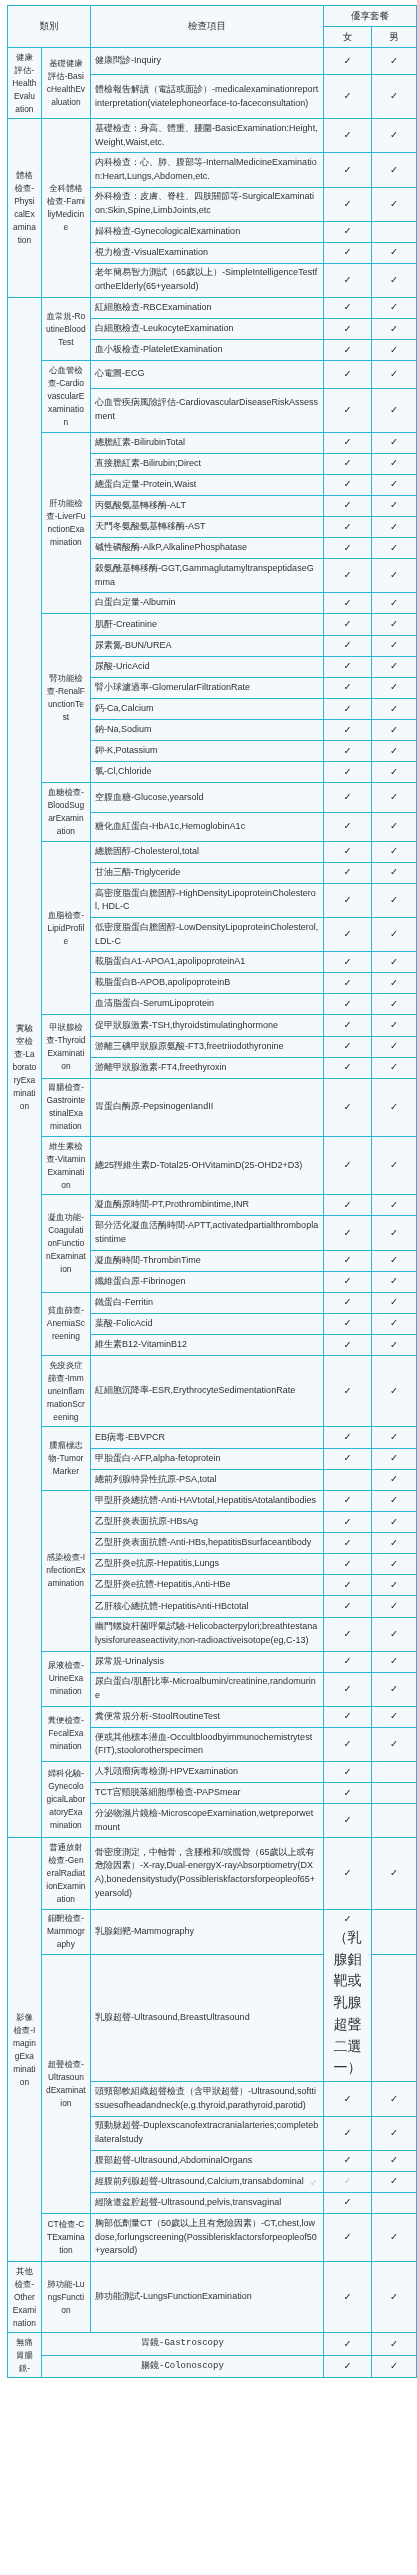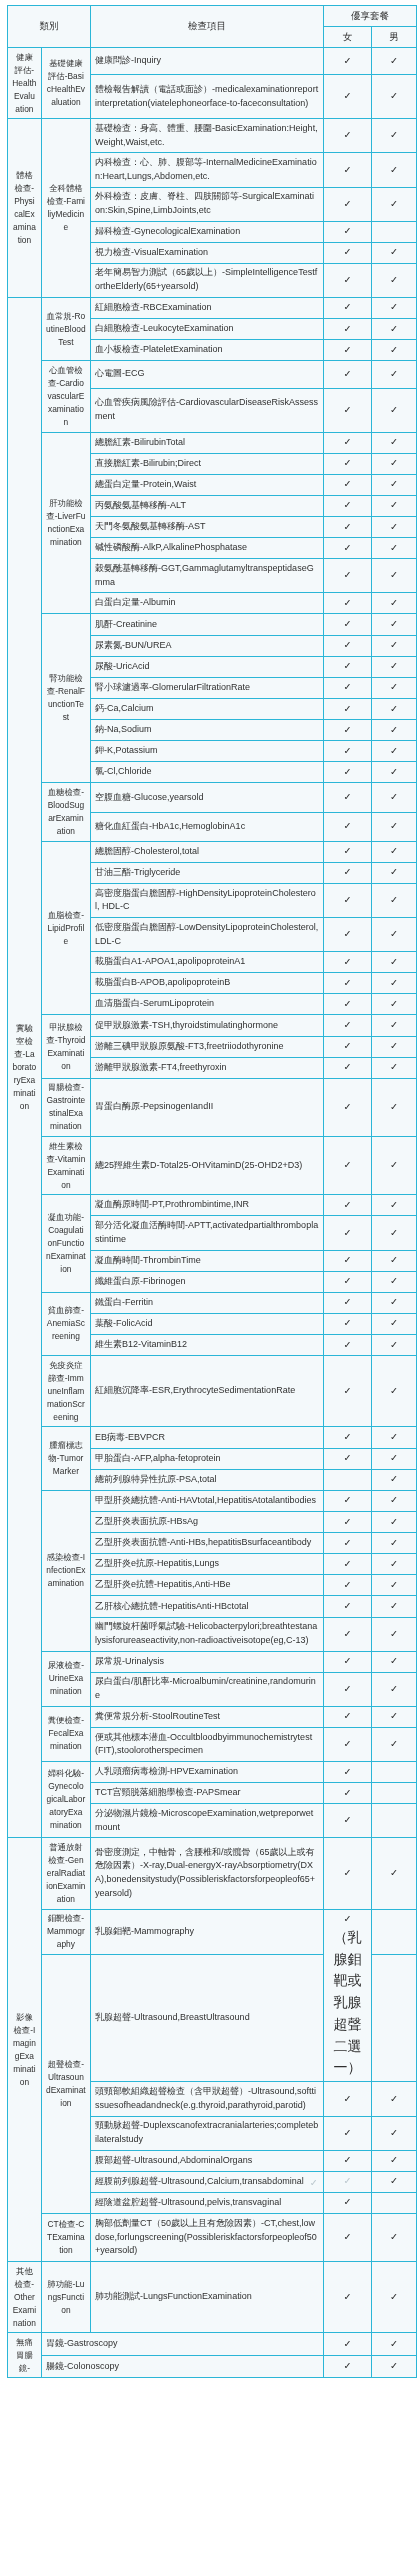--- a/index.html
+++ b/index.html
@@ -15,21 +15,21 @@
     font-size:9px;
     line-height:1.55;
     vertical-align:middle;
     word-break:break-all;
     overflow-wrap:anywhere;
   }
   th { font-weight:normal; text-align:center; font-size:9.5px; }
   thead tr:first-child th { border-bottom-width:1.1px; }
   td.cat1, td.cat2 { text-align:center; font-size:8.4px; }
   td.item { text-align:left; position:relative; }
-  td.item.center { text-align:left; }
+  td.item.center { text-align:center;font-family:Liberation Mono, monospace; }
   td.check { text-align:center; }
   .check-mark { color:#2f2f2f; font-size:9.5px; }
   .check-mark.faint { color:#bcc8ce; }
   .check-note { display:block; font-size:14px; color:#2f2f2f; }
   .faint-abs { position:absolute; right:5.3px; top:4.2px; color:#bcc8ce; font-size:9.5px; }
   tr.sep-major > td { border-top-width:1.6px; }
   tr.sep-sub > td { border-top-width:1.6px; }
   tbody td { border-top-width:0.8px; border-bottom-width:0.8px; }
   table { border:1.6px solid #2bb6d7; }
 </style>

